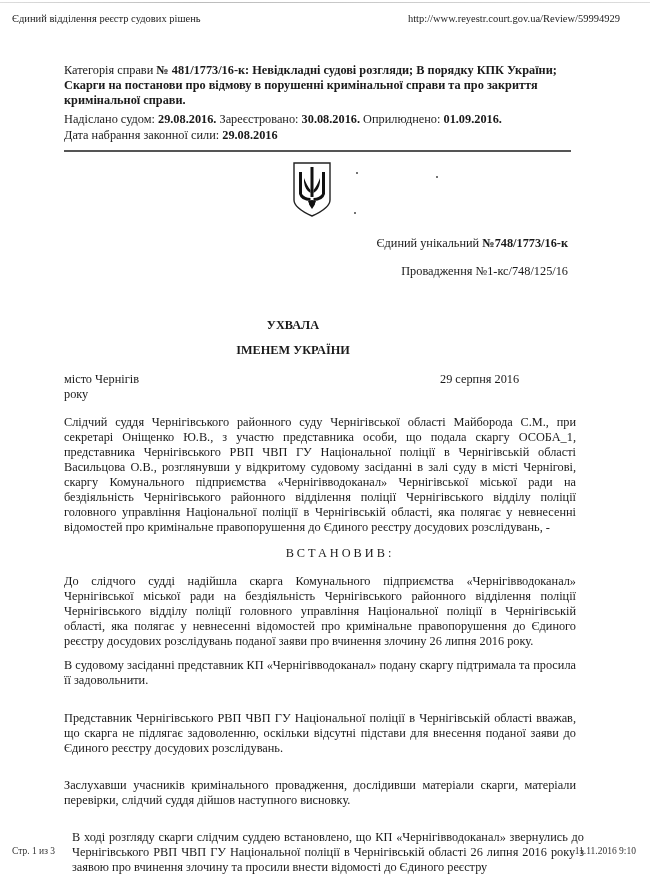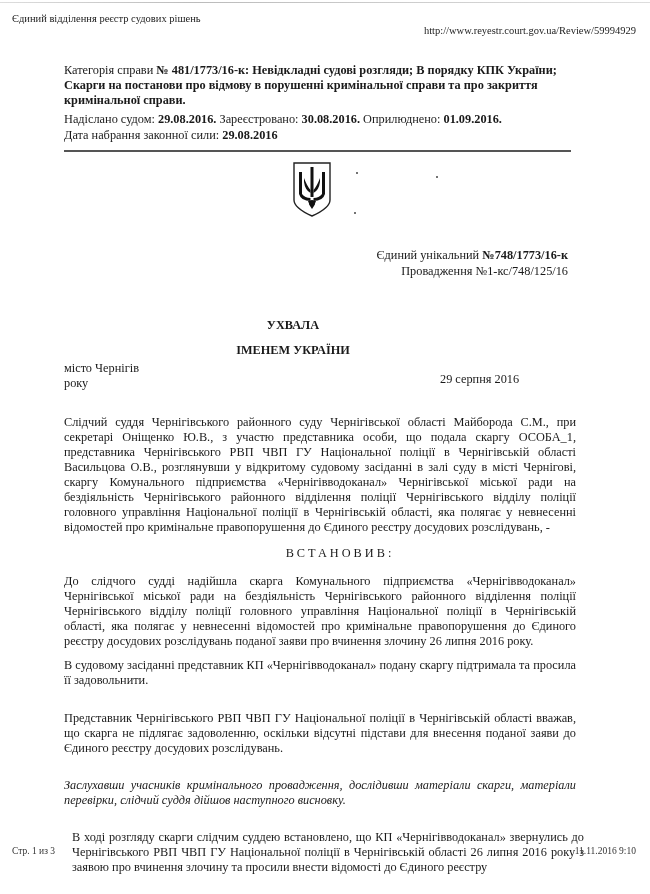--- a/index.html
+++ b/index.html
@@ -1,31 +1,31 @@
 <!DOCTYPE html>
 <html><head>
   <meta charset="utf-8">
   <style>
     * { margin: 0; padding: 0; box-sizing: border-box; }
     html, body { width: 650px; height: 894px; background: #ffffff; overflow: hidden; }
     body { font-family: "Liberation Serif", "DejaVu Serif", serif; color: #1a1a1a; position: relative; }
     .top-scan-line { position: absolute; left: 0; top: 2px; width: 650px; height: 1px; background: linear-gradient(90deg,#ddd,#bbb 30%,#ccc 60%,#ddd); }
     .hdr { position: absolute; top: 13px; font-size: 10.5px; color: #222; }
     .hdr-left { left: 12px; }
-    .hdr-right { right: 14px; margin-top: 12px; }
+    .hdr-right { right: 30px; }
     .category { position: absolute; left: 64px; top: 63px; width: 520px; font-size: 12.3px; line-height: 15.2px; }
     .category b { font-weight: bold; }
     .meta-line { position: absolute; left: 64px; font-size: 12.3px; }
     .meta-line b { font-weight: bold; }
     .divider { position: absolute; left: 64px; top: 150px; width: 507px; height: 2px; background: #555; }
     .emblem { position: absolute; left: 291px; top: 160px; width: 42px; height: 58px; }
     .right-line { position: absolute; right: 82px; font-size: 12.3px; text-align: right; }
     .right-line b { font-weight: bold; }
     .center-title { position: absolute; left: 0; width: 586px; text-align: center; font-size: 12.3px; font-weight: bold; }
-    .place { position: absolute; left: 64px; top: 361px; font-size: 12.3px; line-height: 15px; }
+    .place { position: absolute; left: 64px; top: 372px; font-size: 12.3px; line-height: 15px; }
     .date-right { position: absolute; left: 440px; top: 372px; font-size: 12.3px; }
     .para { position: absolute; left: 64px; width: 512px; font-size: 12.3px; line-height: 15px; text-align: justify; text-align-last: left; }
     .spaced { position: absolute; left: 0; width: 650px; text-align: center; font-size: 12.3px; letter-spacing: 3px; }
     .footer { position: absolute; top: 846px; font-size: 9.5px; color: #333; text-align: right; }
     .footer-left { left: 12px; }
     .footer-right { right: 14px; }
     .speck { position: absolute; width: 2px; height: 2px; background: #444; border-radius: 1px; }
   </style>
 </head>
 <body>
@@ -53,36 +53,36 @@
     <path d="M29 18 Q26 26 22.5 30 L22.5 33 Q28 30 29 22 Z"></path>
     <path d="M17 41 L25 41 L23 46 L21 49 L19 46 Z"></path>
     <circle cx="21" cy="43" r="3"></circle>
   </g>
 </svg>
 
 <div class="speck" style="left:356px;top:172px;"></div>
 <div class="speck" style="left:354px;top:212px;"></div>
 <div class="speck" style="left:436px;top:176px;"></div>
 
-<div class="right-line" style="top:248px;margin-left:19px;"><span>Єдиний унікальний </span><b>№748/1773/16-к</b></div>
+<div class="right-line" style="top:236px;margin-left:19px;"><span>Єдиний унікальний </span><b>№748/1773/16-к</b></div>
 <div class="right-line" style="top:264px;">Провадження №1-кс/748/125/16</div>
 
 <div class="center-title" style="top:318px;">УХВАЛА</div>
 <div class="center-title" style="top:343px;">ІМЕНЕМ УКРАЇНИ</div>
 
 <div class="place">
   <div>місто Чернігів</div>
   <div>року</div>
 </div>
 <div class="date-right">29 серпня 2016</div>
 
 <div class="para" style="top:415px;">Слідчий суддя Чернігівського районного суду Чернігівської області Майборода С.М., при секретарі Оніщенко Ю.В., з участю представника особи, що подала скаргу ОСОБА_1, представника Чернігівського РВП ЧВП ГУ Національної поліції в Чернігівській області Васильцова О.В., розглянувши у відкритому судовому засіданні в залі суду в місті Чернігові, скаргу Комунального підприємства «Чернігівводоканал» Чернігівської міської ради на бездіяльність Чернігівського районного відділення поліції Чернігівського відділу поліції головного управління Національної поліції в Чернігівській області, яка полягає у невнесенні відомостей про кримінальне правопорушення до Єдиного реєстру досудових розслідувань, -</div>
 
 <div class="spaced" style="top:546px;padding-left:30px;">ВСТАНОВИВ:</div>
 
 <div class="para" style="top:574px;">До слідчого судді надійшла скарга Комунального підприємства «Чернігівводоканал» Чернігівської міської ради на бездіяльність Чернігівського районного відділення поліції Чернігівського відділу поліції головного управління Національної поліції в Чернігівській області, яка полягає у невнесенні відомостей про кримінальне правопорушення до Єдиного реєстру досудових розслідувань поданої заяви про вчинення злочину 26 липня 2016 року.</div>
 <div class="para" style="top:658px;">В судовому засіданні представник КП «Чернігівводоканал» подану скаргу підтримала та просила її задовольнити.</div>
 <div class="para" style="top:711px;">Представник Чернігівського РВП ЧВП ГУ Національної поліції в Чернігівській області вважав, що скарга не підлягає задоволенню, оскільки відсутні підстави для внесення поданої заяви до Єдиного реєстру досудових розслідувань.</div>
-<div class="para" style="top:778px;font-style:italic;">Заслухавши учасників кримінального провадження, дослідивши матеріали скарги, матеріали перевірки, слідчий суддя дійшов наступного висновку.</div>
+<div class="para" style="top:778px;">Заслухавши учасників кримінального провадження, дослідивши матеріали скарги, матеріали перевірки, слідчий суддя дійшов наступного висновку.</div>
 <div class="para" style="top:830px;margin-left:8px;">В ході розгляду скарги слідчим суддею встановлено, що КП «Чернігівводоканал» звернулись до Чернігівського РВП ЧВП ГУ Національної поліції в Чернігівській області 26 липня 2016 року з заявою про вчинення злочину та просили внести відомості до Єдиного реєстру</div>
 
 <div class="footer footer-left">Стр. 1 из 3</div>
 <div class="footer footer-right">11.11.2016 9:10</div>
 
 </body></html>

